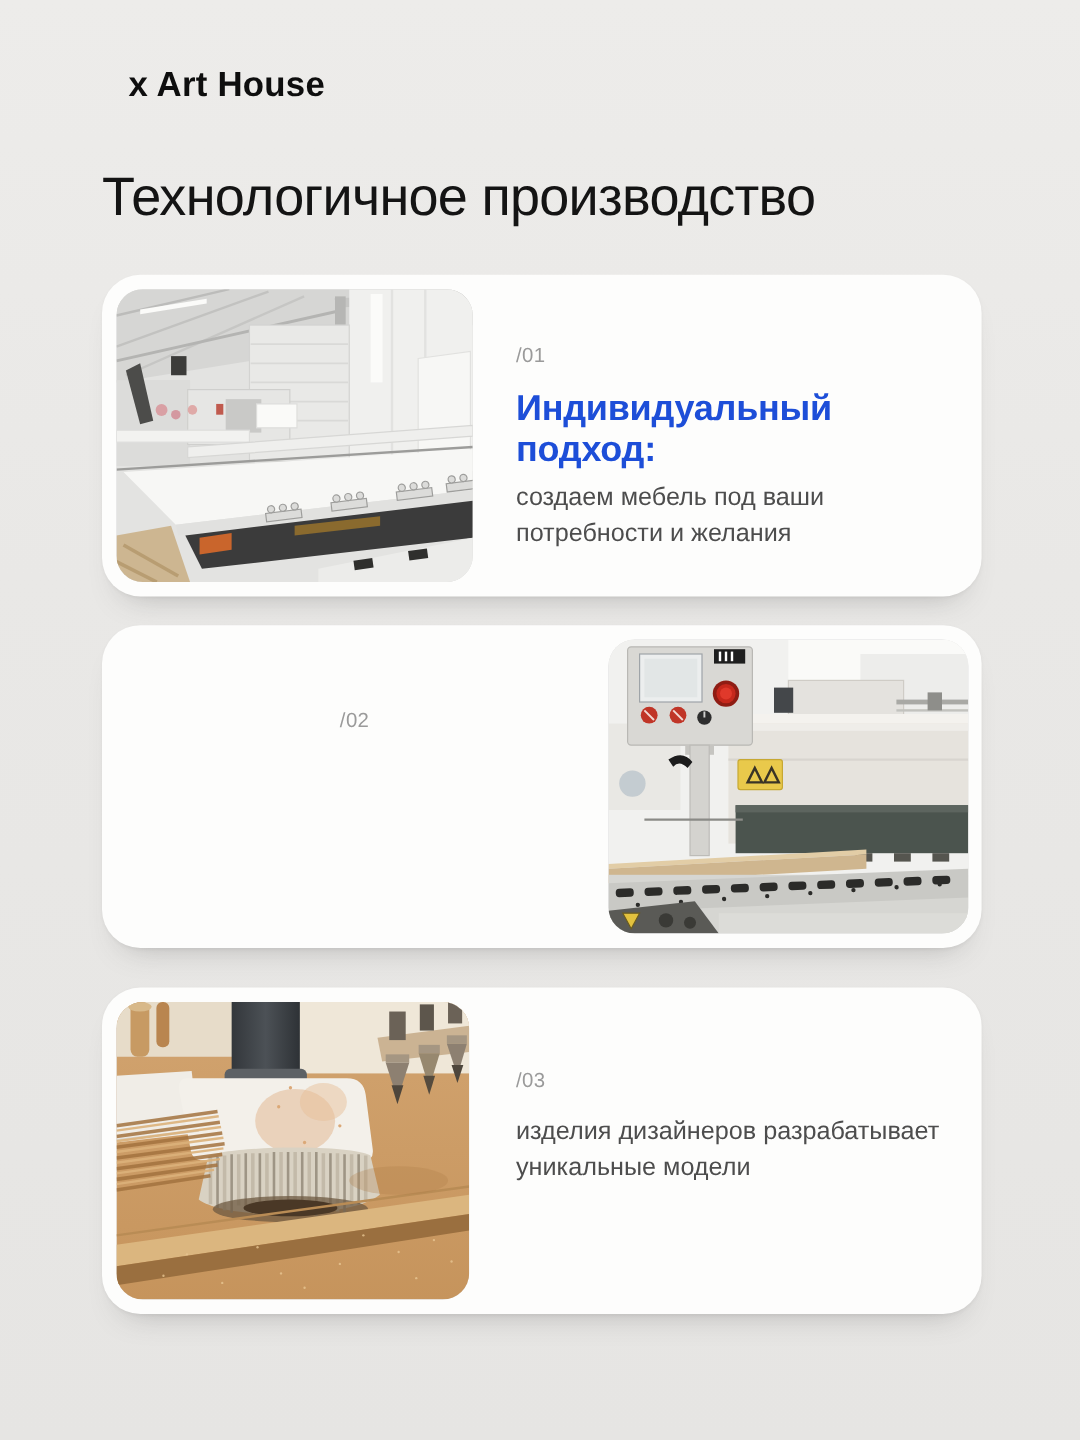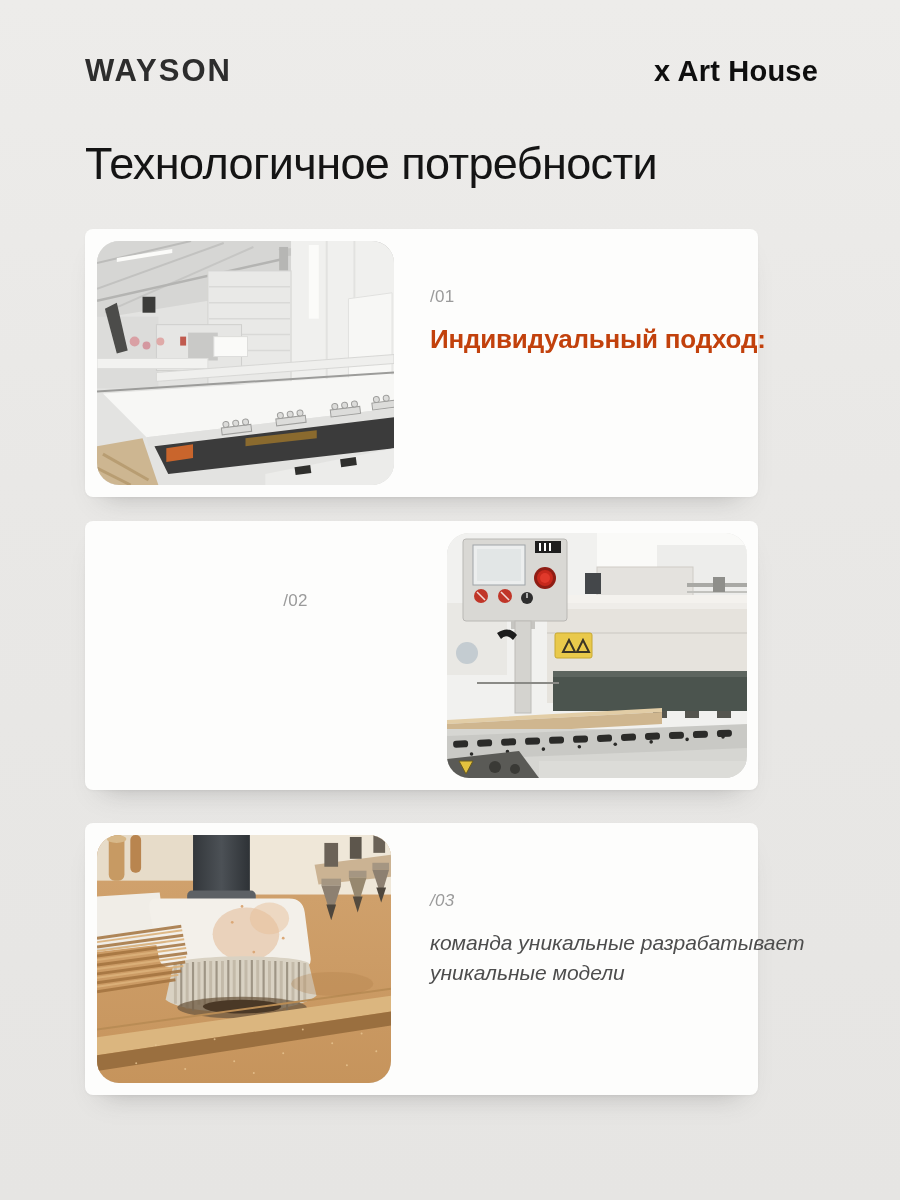--- a/index.html
+++ b/index.html
@@ -11,53 +11,52 @@
   }
   
   .header { position:absolute; left:85px; right:82px; top:50px; height:42px;
             display:flex; justify-content:space-between; align-items:center; }
   .brand { font-size:31px; font-weight:700; letter-spacing:2px; color:#2d2d2d; }
   .collab { font-size:29px; font-weight:700; letter-spacing:0.2px; color:#0e0e0e;margin-left:22px; }
   
   .page-title { position:absolute; left:85px; top:138px; font-size:45px;
                 font-weight:500; letter-spacing:-0.6px; color:#141414; }
   
-  .card { position:absolute; left:85px; width:673px; background:#fdfdfc;
-          border-radius:8px;
+  .card { position:absolute; left:85px; width:733px; background:#fdfdfc;
+          border-radius:32px;
           box-shadow:0 16px 26px -18px rgba(70,70,70,.35), 0 1px 3px rgba(0,0,0,.04); }
   .card1 { top:229px; height:268px; }
   .card2 { top:521px; height:269px;text-align:center; }
-  .card3 { top:823px; height:272px;font-style:italic; }
+  .card3 { top:823px; height:272px; }
   .photo { position:absolute; border-radius:22px; overflow:hidden; background:#dededc; }
   .card1 .photo { left:12px; top:12px; width:297px; height:244px; }
   .card2 .photo { right:11px; top:12px; width:300px; height:245px; }
   .card3 .photo { left:12px; top:12px; width:294px; height:248px; }
   .photo svg { display:block; width:100%; height:100%; }
   .text { position:absolute; }
   .card1 .text { left:345px; top:58px; width:375px; }
   .card2 .text { left:38px;  top:70px; width:345px; }
   .card3 .text { left:345px; top:68px; width:395px; }
   .num { font-size:17px; color:#9a9a9a; letter-spacing:0.3px; margin-bottom:17px; }
-  .card-title { font-size:26px; font-weight:700; color:#c2410c; margin-bottom:8px; letter-spacing:-0.2px; }
+  .card-title { font-size:30px; font-weight:700; color:#1d4ed8; margin-bottom:8px; letter-spacing:-0.2px; }
   .card-body { font-size:21px; color:#4d4d4d; line-height:1.43; }
   .card1 .card-body { max-width:272px; }
   .card2 .card-body { max-width:292px; }
   .card3 .card-body { max-width:382px; }
 </style>
 </head>
 <body>
 
 <div class="page">
 
   <div class="header">
-    <div class="brand">WAYSON</div>
     <div class="collab">x Art House</div>
   </div>
 
-  <h1 class="page-title">Технологичное потребности</h1>
+  <h1 class="page-title">Технологичное производство</h1>
 
   <section class="card card1">
     <div class="photo">
       <svg viewBox="0 0 300 245" preserveAspectRatio="none">
         <rect width="300" height="245" fill="#e3e3e1"></rect>
 
         <polygon points="0,0 300,0 300,30 0,78" fill="#d6d6d4"></polygon>
         <line x1="0" y1="22" x2="95" y2="0" stroke="#bcbcba" stroke-width="2"></line>
         <line x1="0" y1="48" x2="128" y2="2" stroke="#c2c2c0" stroke-width="2"></line>
         <line x1="8" y1="72" x2="158" y2="6" stroke="#c6c6c4" stroke-width="2"></line>
@@ -134,20 +133,21 @@
         <rect x="200" y="226" width="16" height="8" fill="#2f2f2d" transform="rotate(-8 208 230)"></rect>
         <rect x="246" y="218" width="16" height="8" fill="#2f2f2d" transform="rotate(-8 254 222)"></rect>
         <polygon points="0,206 46,198 62,245 0,245" fill="#cdb691"></polygon>
         <line x1="6" y1="214" x2="52" y2="240" stroke="#b89d72" stroke-width="3"></line>
         <line x1="0" y1="228" x2="34" y2="245" stroke="#b89d72" stroke-width="3"></line>
       </svg>
     </div>
     <div class="text">
       <div class="num">/01</div>
       <div class="card-title">Индивидуальный подход:</div>
+      <div class="card-body">создаем мебель под ваши потребности и желания</div>
     </div>
   </section>
 
   <section class="card card2">
     <div class="photo">
       <svg viewBox="0 0 300 245" preserveAspectRatio="none">
         <rect width="300" height="245" fill="#f1f1ef"></rect>
         <rect x="150" y="0" width="150" height="85" fill="#fafaf8"></rect>
         <rect x="210" y="12" width="90" height="58" fill="#ededeb"></rect>
 
@@ -326,17 +326,17 @@
             <circle cx="120" cy="206" r="1"></circle>
             <circle cx="210" cy="196" r="1"></circle>
           <circle cx="255" cy="232" r="1"></circle>
             <circle cx="160" cy="240" r="1"></circle>
             <circle cx="285" cy="218" r="1"></circle>
         </g>
       </svg>
     </div>
     <div class="text">
       <div class="num">/03</div>
-      <div class="card-body">команда уникальные разрабатывает уникальные модели</div>
+      <div class="card-body">изделия дизайнеров разрабатывает уникальные модели</div>
     </div>
   </section>
 
 </div>
 
 </body></html>

